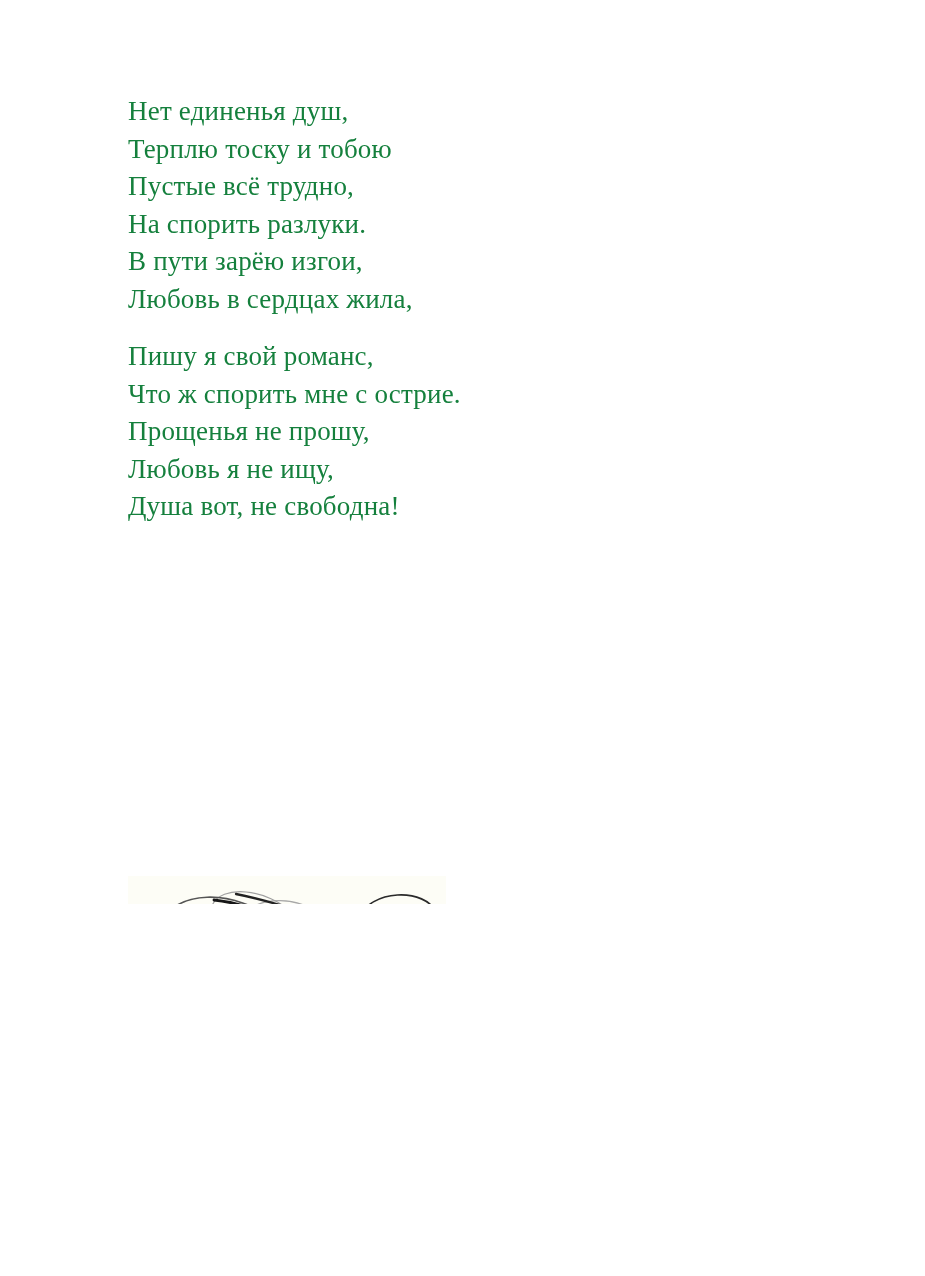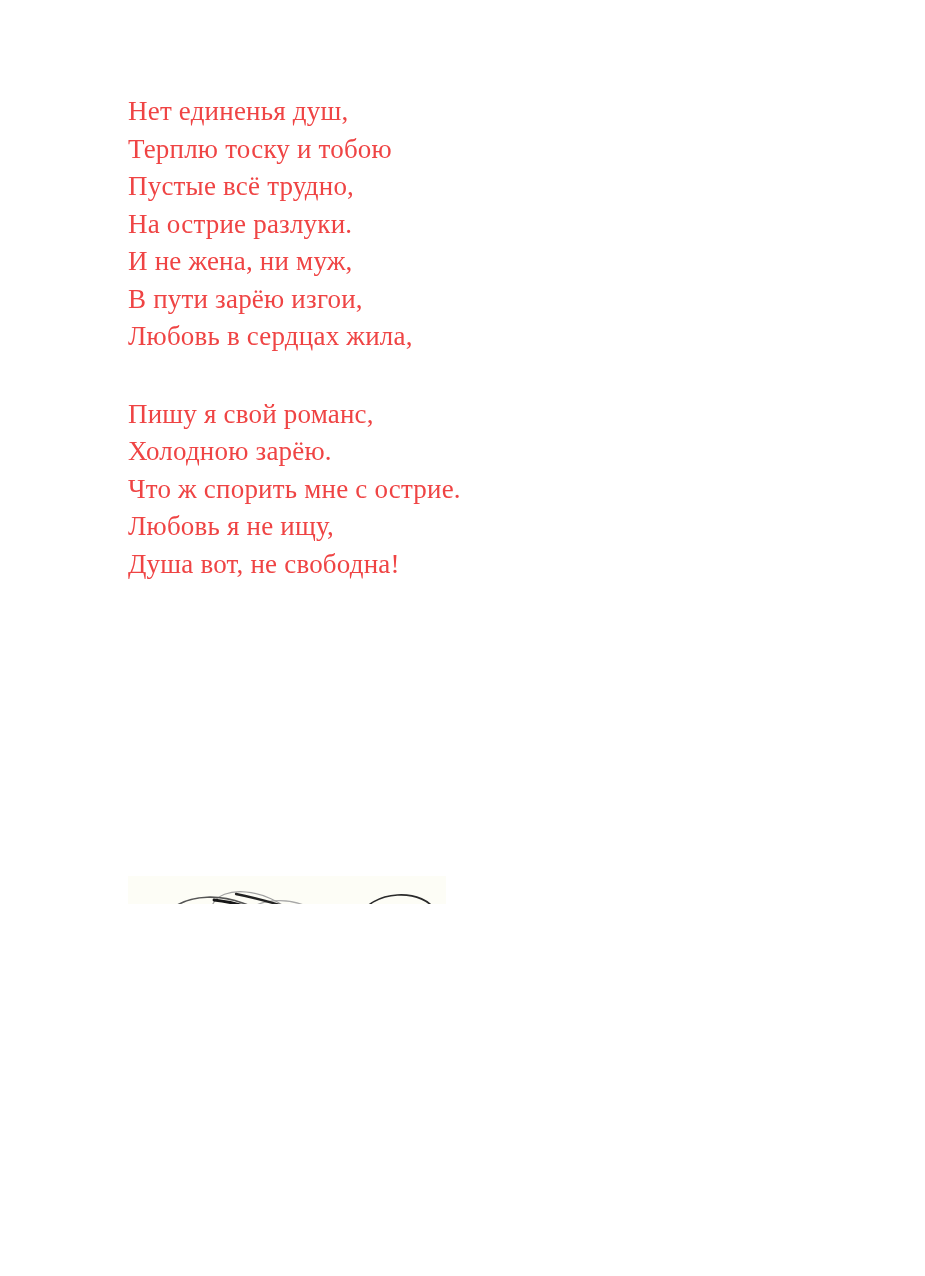--- a/index.html
+++ b/index.html
@@ -6,33 +6,33 @@
     margin: 0;
     padding: 0;
     background: #ffffff;
   }
   .page {
     position: relative;
     width: 925px;
     height: 904px;
     background: #ffffff;
     font-family: "Liberation Serif", "DejaVu Serif", serif;
-    color: #ef4444;
+    color: #15803d;
     overflow: hidden;
   }
   .poem {
     position: absolute;
     left: 128px;
     top: 93px;
     font-size: 27px;
     line-height: 37.5px;
     letter-spacing: 0.2px;
   }
   .stanza { margin: 0; }
-  .stanza + .stanza { margin-top: 40px; }
+  .stanza + .stanza { margin-top: 20px; }
   .line { white-space: pre; }
   .ornament {
     position: absolute;
     left: 128px;
     top: 876px;
     width: 318px;
     height: 140px;
     background: #fdfdf6;
   }
   .ornament svg { display: block; width: 100%; height: 100%; }
@@ -49,29 +49,28 @@
 </head>
 <body>
 
 <div class="page">
 
   <div class="poem">
     <div class="stanza">
       <div class="line">Нет единенья душ,</div>
       <div class="line">Терплю тоску и тобою</div>
       <div class="line">Пустые всё трудно,</div>
-      <div class="line">На острие разлуки.</div>
-      <div class="line">И не жена, ни муж,</div>
+      <div class="line">На спорить разлуки.</div>
       <div class="line">В пути зарёю изгои,</div>
       <div class="line">Любовь в сердцах жила,</div>
     </div>
     <div class="stanza">
       <div class="line">Пишу я свой романс,</div>
-      <div class="line">Холодною зарёю.</div>
       <div class="line">Что ж спорить мне с острие.</div>
+      <div class="line">Прощенья не прошу,</div>
       <div class="line">Любовь я не ищу,</div>
       <div class="line">Душа вот, не свободна!</div>
     </div>
   </div>
 
   <div class="ornament">
     <svg viewBox="0 0 318 140" fill="none" xmlns="http://www.w3.org/2000/svg">
 
       <path d="M120,62 C100,30 145,16 178,30 C210,44 205,82 170,82 C140,82 140,56 168,55 C200,54 230,66 252,60" stroke="#a8a8a8" stroke-width="1.3"></path>
       <path d="M150,70 C135,42 175,28 205,40 C235,52 230,88 195,86 C170,85 162,70 175,60" stroke="#b0b0b0" stroke-width="1.2"></path>

